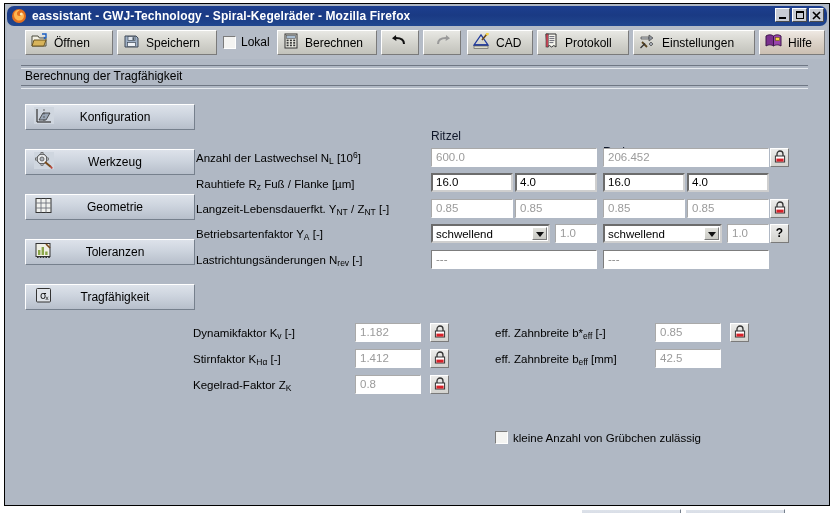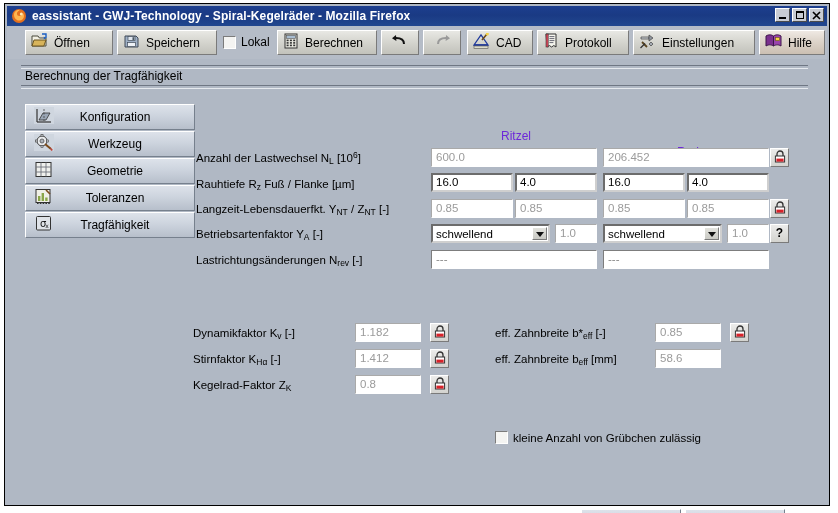--- a/index.html
+++ b/index.html
@@ -15,20 +15,21 @@
     border:1px solid #000;
     background:#b0b8c4;
     box-sizing:border-box;
   }
   
   #titlebar{
     position:absolute;left:2px;top:2px;width:820px;height:20px;
     background:linear-gradient(to bottom,#1d3f8f 0%,#1a3a84 45%,#21478f 100%);
     display:flex;align-items:center;
     box-sizing:border-box;
+    border-radius:7px;
   }
   #titlebar .ffico{
     width:16px;height:16px;margin-left:4px;margin-right:5px;position:relative;flex:none;
   }
   #title-text{
     color:#ffffff;font-size:12px;font-weight:bold;letter-spacing:.1px;
     white-space:nowrap;
   }
   #win-btns{position:absolute;right:3px;top:2px;display:flex;gap:2px;}
   .wbtn{
@@ -73,33 +74,33 @@
     position:absolute;left:14px;top:6px;width:787px;height:24px;
   }
   #sect-head .ln{position:absolute;left:0;width:100%;height:2px;
      border-top:1px solid #6f7784;border-bottom:1px solid #e6eaef;}
   #sect-head .ln.t{top:0;}
   #sect-head .ln.b{bottom:0;}
   #sect-title{position:absolute;left:4px;top:4px;font-size:12px;color:#000;white-space:nowrap;}
   
   #sidebar{position:absolute;left:18px;top:45px;width:170px;}
   .sbtn{
-    position:relative;height:26px;margin-bottom:1px;
+    position:relative;height:26px;margin-bottom:19px;
     background:linear-gradient(to bottom,#dde2ea 0%,#cdd4de 45%,#b7bfcb 100%);
     border:1px solid;border-color:#ffffff #76808d #76808d #ffffff;
     display:flex;align-items:center;box-sizing:border-box;
     font-size:12px;color:#000;cursor:default;
   }
   .sbtn .ico{flex:none;margin-left:8px;display:block;}
   .sbtn .lbl{flex:1;text-align:center;padding-right:18px;white-space:nowrap;}
   
   .flabel{position:absolute;font-size:11.5px;color:#000;white-space:nowrap;}
   .flabel sub{font-size:8.5px;vertical-align:baseline;position:relative;top:2px;}
   .flabel sup{font-size:8.5px;vertical-align:baseline;position:relative;top:-4px;}
-  .colhdr{position:absolute;font-size:12px;color:#6d28d9;text-align:center;}
+  .colhdr{position:absolute;font-size:12px;color:#0f172a;}
   .fld{
     position:absolute;height:19px;background:#ffffff;box-sizing:border-box;
     border:1px solid;border-color:#7d7d7d #ffffff #ffffff #7d7d7d;
     font-size:11.5px;line-height:17px;padding-left:4px;color:#000;
     white-space:nowrap;overflow:hidden;
   }
   .fld.ro{color:#9b9b9b;border-color:#a9a9a9 #ffffff #ffffff #a9a9a9;}
   .fld.edit{border:2px solid;border-color:#6c6c6c #cfcfcf #cfcfcf #6c6c6c;line-height:15px;padding-left:3px;}
   .combo{
     position:absolute;height:19px;background:#ffffff;box-sizing:border-box;
@@ -494,21 +495,21 @@
           <path d="M3 6 V4 a3 3 0 0 1 6 0 V6" fill="none" stroke="#333" stroke-width="1.3"></path>
           <rect x="1.4" y="6" width="9.2" height="6" fill="#fff" stroke="#333"></rect>
           <rect x="2.4" y="8.6" width="7.2" height="3" fill="#d8232a"></rect>
         </svg>
       </span>
     </div>
 
     <div class="flabel" style="left:488px;top:294px;">
       eff. Zahnbreite b<sub>eff</sub> [mm]
     </div>
-    <div class="fld ro" style="left:648px;top:290px;width:66px;">58.6</div>
+    <div class="fld ro" style="left:648px;top:290px;width:66px;">42.5</div>
 
     <div id="cb-pitting">
       <span class="chk"></span>
       <span>kleine Anzahl von Grübchen zulässig</span>
     </div>
 
     <div class="bbtn" style="left:574px;">Übernahme</div>
     <div class="bbtn" style="left:678px;">Abbrechen</div>
 
   </div>

